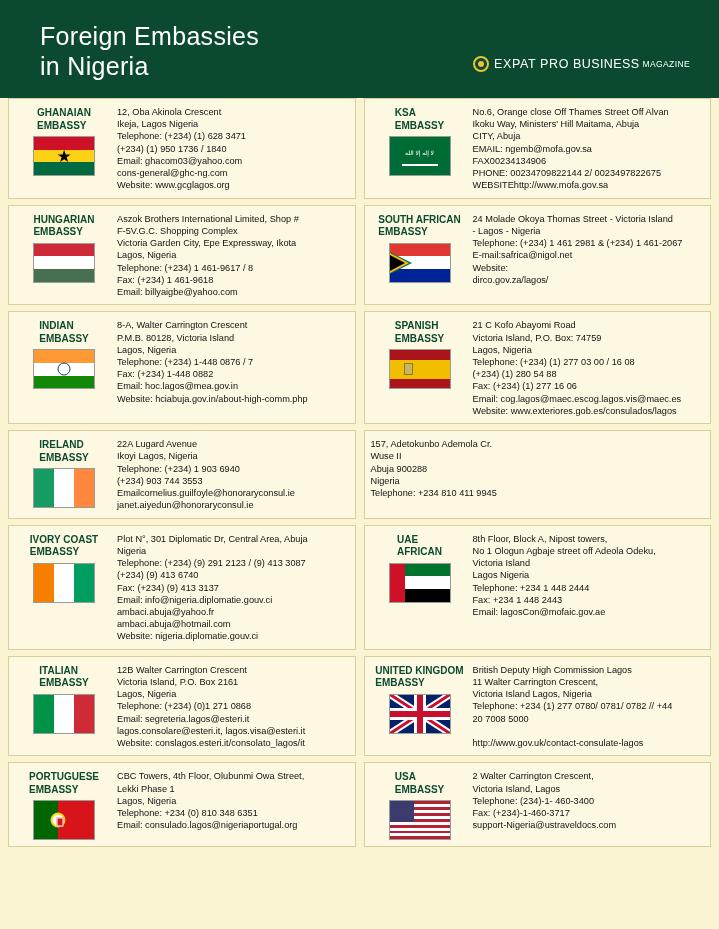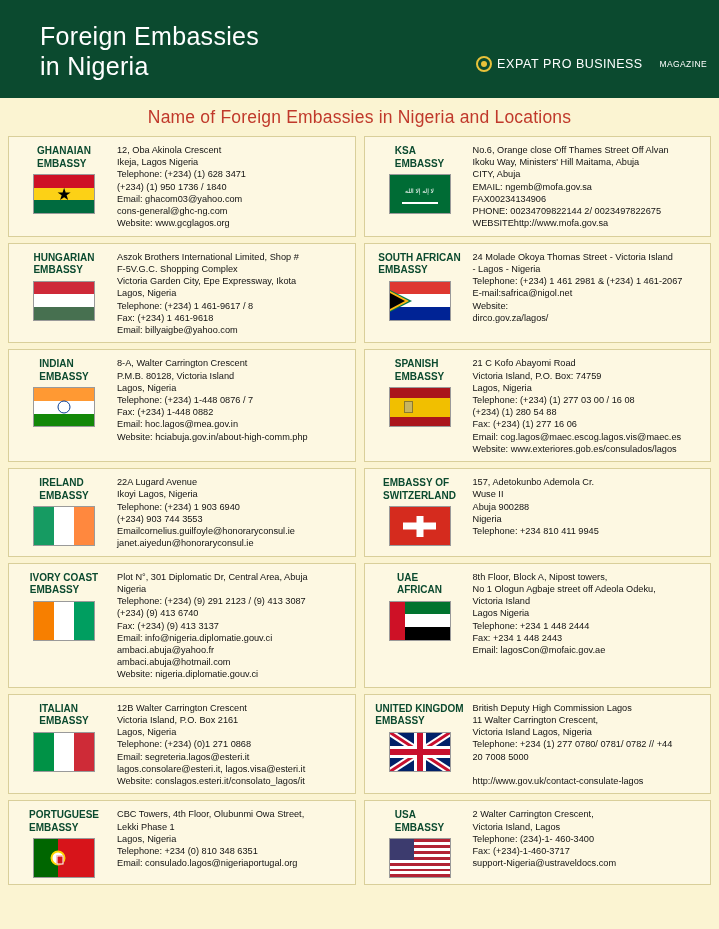--- a/index.html
+++ b/index.html
@@ -13,21 +13,21 @@
     position: relative;
     width: 719px; height: 929px;
     background: #fbf4d2;
     overflow: hidden;
   }
   
   .header {
     position: relative;
     height: 98px;
     background: #0b4a2f;
-    padding: 22px 12px 0 40px;
+    padding: 22px 29px 0 40px;
     display: flex;
     justify-content: space-between;
     align-items: flex-start;
   }
   .header-title {
     color: #ffffff;
     font-size: 25px;
     line-height: 1.18;
     font-weight: 400;
     letter-spacing: .3px;
@@ -49,21 +49,21 @@
   .brand-mark::after {
     content: "";
     position: absolute;
     left: 3px; top: 3px;
     width: 6px; height: 6px;
     background: #e8c23a;
     border-radius: 50%;
   }
   .brand-expat { font-size: 12.5px; letter-spacing: .6px; }
   .brand-biz { font-size: 12.5px; font-weight: normal; letter-spacing: .4px; margin-left: 4px; }
-  .brand-mag { font-size: 8.5px; letter-spacing: .4px; margin-left: 17px; }
+  .brand-mag { font-size: 8.5px; letter-spacing: .4px; margin-left: 3px; }
 
   
   .subtitle-bar {
     height: 38px;
     display: flex;
     align-items: center;
     justify-content: center;
     background: #fbf4d2;
   }
   .subtitle {
@@ -219,23 +219,20 @@
     <div class="header-title">Foreign Embassies
 in Nigeria</div>
     <div class="brand">
       <span class="brand-mark"></span>
       <span class="brand-expat">EXPAT PRO</span>
       <span class="brand-biz">BUSINESS</span>
       <span class="brand-mag">MAGAZINE</span>
     </div>
   </div>
 
-  <div class="subtitle-bar">
-    <div class="subtitle">Name of Foreign Embassies in Nigeria and Locations</div>
-  </div>
 
   <div class="grid">
 
     <div class="card">
       <div class="card-left">
         <div class="emb-name">GHANAIAN
 EMBASSY</div>
         <div class="flag">
           <div class="f-stripes-h">
               <div style="background:#ce1126"></div>
@@ -375,28 +372,20 @@
       </div>
       <div class="card-right">22A Lugard Avenue
 Ikoyi Lagos, Nigeria
 Telephone: (+234) 1 903 6940
 (+234) 903 744 3553
 Emailcornelius.guilfoyle@honoraryconsul.ie
 janet.aiyedun@honoraryconsul.ie</div>
     </div>
 
     <div class="card">
-      <div class="card-left">
-        <div class="emb-name">EMBASSY OF
-SWITZERLAND</div>
-        <div class="flag" style="background:#d52b1e">
-          <span class="ch-cross-v"></span>
-          <span class="ch-cross-h"></span>
-        </div>
-      </div>
       <div class="card-right">157, Adetokunbo Ademola Cr.
 Wuse II
 Abuja 900288
 Nigeria
 Telephone: +234 810 411 9945</div>
     </div>
 
     <div class="card">
       <div class="card-left">
         <div class="emb-name">IVORY COAST

